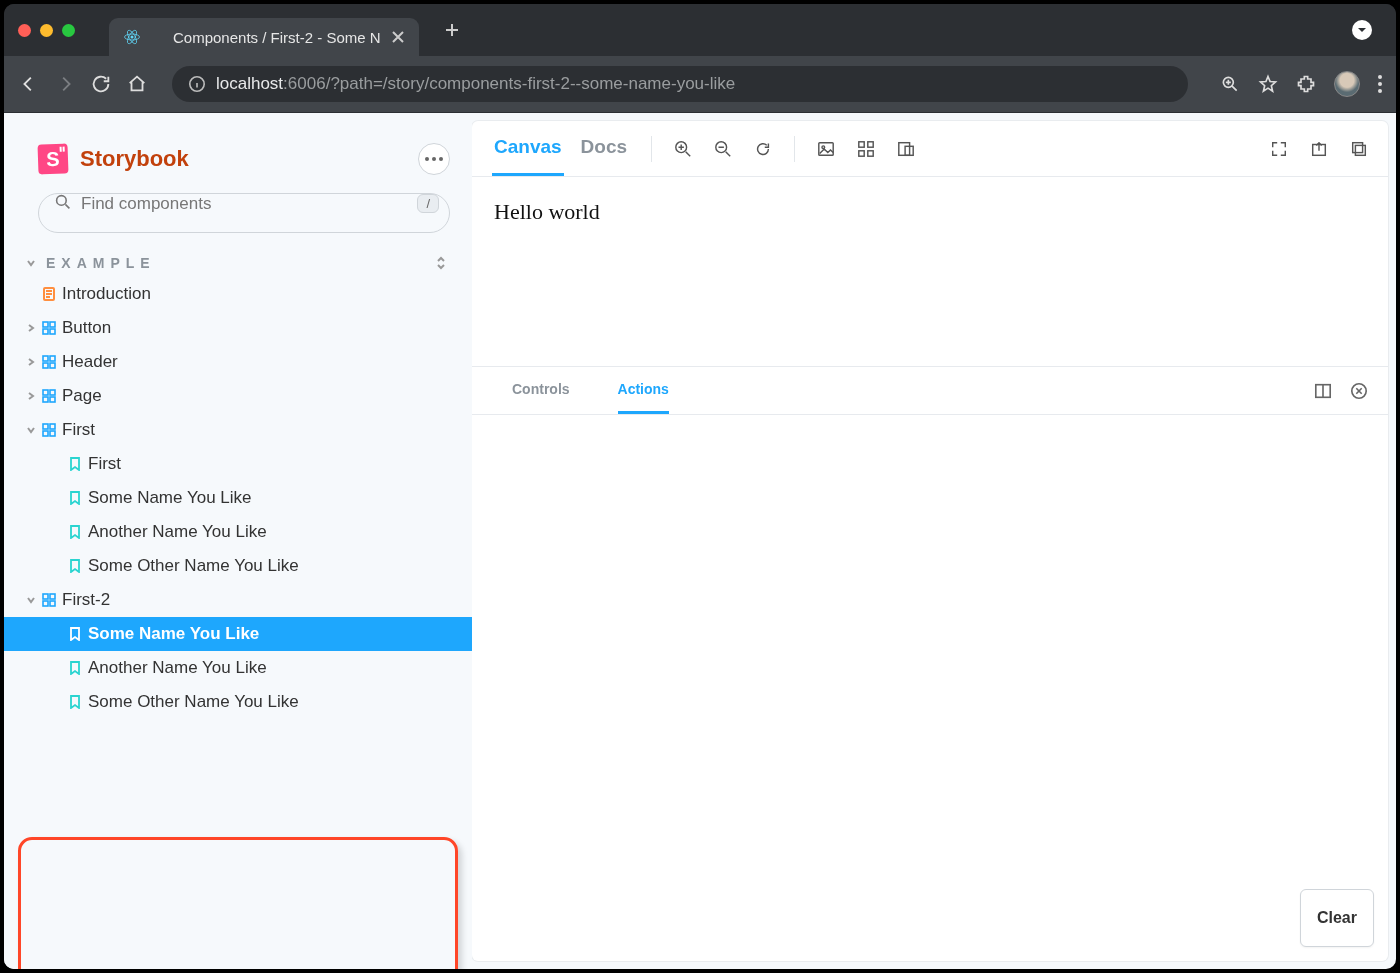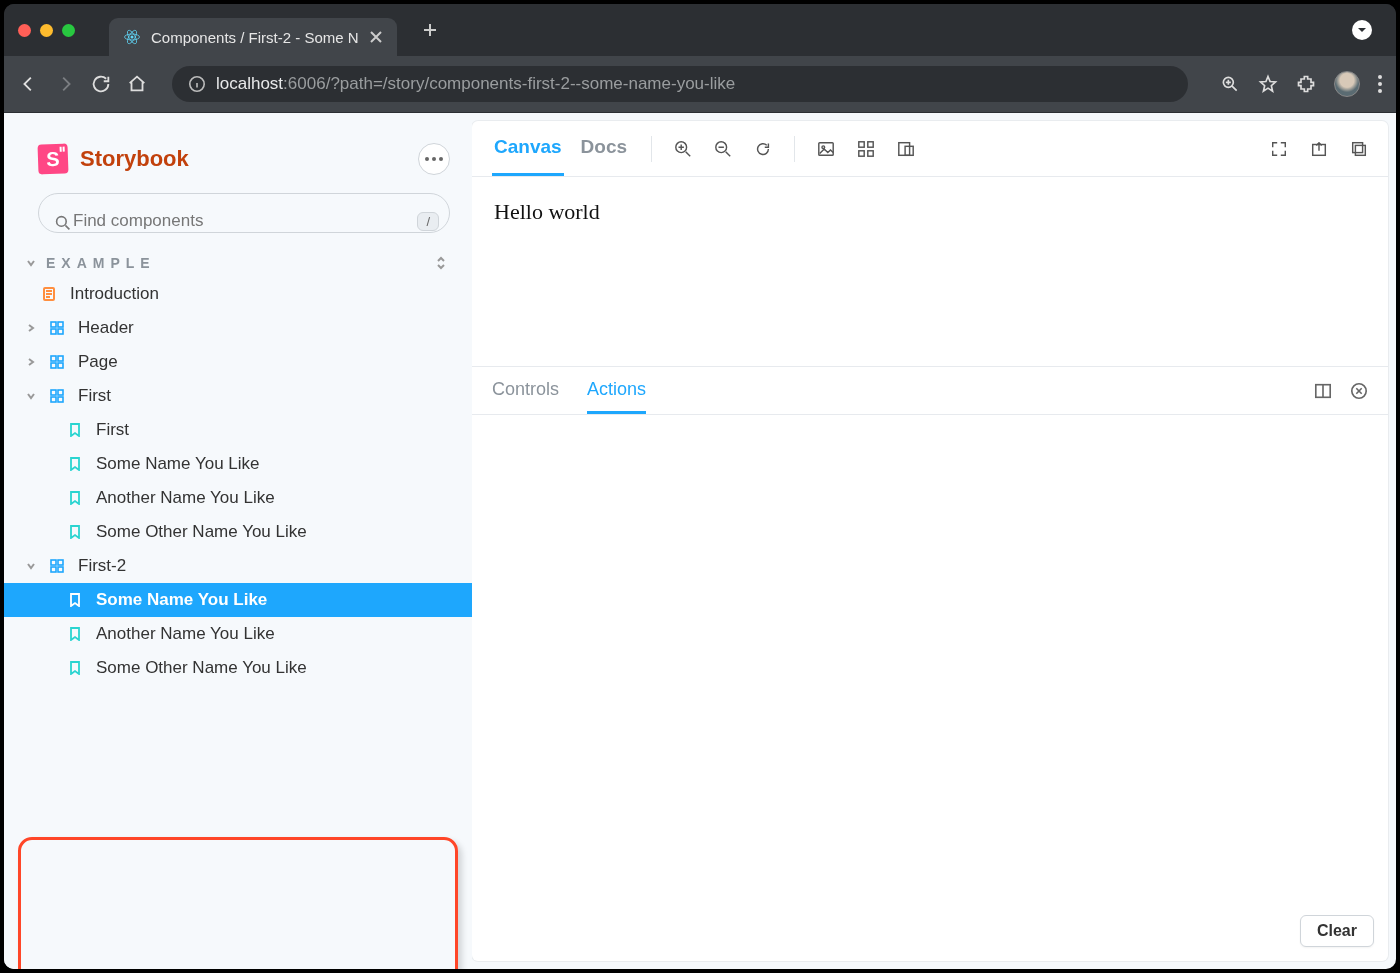--- a/index.html
+++ b/index.html
@@ -10,21 +10,21 @@
 
   
   .titlebar { height: 52px; background: #2c2f33; display: flex; align-items: center; padding: 0 14px; gap: 8px; }
   .traffic { display: flex; gap: 9px; margin-right: 26px; }
   .traffic .dot { width: 13px; height: 13px; border-radius: 50%; }
   .dot.red { background: #ff5f57; }
   .dot.yellow { background: #febc2e; }
   .dot.green { background: #28c840; }
   .tab { background: #41454a; border-radius: 9px 9px 0 0; height: 38px; margin-top: 14px; display: flex; align-items: center; padding: 0 14px; gap: 10px; color: #e6e6e6; font-size: 15px; max-width: 330px; }
   .tab svg.favicon { width:18px; height:18px; }
-  .tab .tabtitle { white-space: nowrap; overflow: hidden; text-overflow: ellipsis; flex: 1; }
+  .tab .tabtitle { white-space: nowrap; overflow: hidden; text-overflow: ellipsis; flex: 1; margin-left: 22px; }
   .tab .close { width: 14px; height:14px; stroke:#ccc; stroke-width:2; }
   .newtab { width: 34px; height:34px; display:flex; align-items:center; justify-content:center; margin-left:8px; }
   .newtab svg { width:16px; height:16px; stroke:#ccc; stroke-width:2; }
   .titlebar-spacer { flex:1; }
   .titlebar .circle-btn { width:20px; height:20px; border-radius:50%; background:#fff; display:flex; align-items:center; justify-content:center; margin-right:10px;}
   .titlebar .circle-btn svg { width:10px; height:10px; fill:#2c2f33; }
 
   
   .addrbar { height: 56px; background: #41454a; display:flex; align-items:center; padding: 0 14px; gap: 14px; }
   .navicon { width:22px; height:22px; stroke:#ddd; stroke-width:2; fill:none; cursor:pointer; }
@@ -45,31 +45,31 @@
   
   .sidebar { width: 468px; background:#f6f9fc; display:flex; flex-direction:column; padding-top:18px; position:relative; }
   .sb-header { display:flex; align-items:center; justify-content:space-between; padding: 12px 22px 18px 34px;}
   .logo { display:flex; align-items:center; gap:12px; }
   .logo-badge { width:30px; height:30px; background:#ff4785; border-radius:4px; display:flex; align-items:center; justify-content:center; color:#fff; font-weight:700; font-size:20px; transform:rotate(-2deg); position:relative;}
   .logo-badge::after{content:""; position:absolute; top:3px; right:6px; width:2px; height:5px; background:#fff; box-shadow: 3px 0 0 #fff;}
   .logo-text { font-size:22px; font-weight:700; color:#c2410c; }
   .menu-dot-btn { width:32px; height:32px; border-radius:50%; border:1px solid #d0d5da; display:flex; align-items:center; justify-content:center; gap:3px; background:#fff;}
   .menu-dot-btn span{ width:4px; height:4px; border-radius:50%; background:#666;}
 
-  .searchbox { margin: 0 22px 0 34px; height:40px; border:1px solid #d0d5da; border-radius:22px; display:flex; align-items:flex-end; padding:0 10px 1px 16px; gap:2px; color:#777; font-size:17px; background:#f6f9fc;}
+  .searchbox { margin: 0 22px 0 34px; height:40px; border:1px solid #d0d5da; border-radius:22px; display:flex; align-items:flex-start; padding:0 10px 1px 16px; gap:10px; color:#777; font-size:17px; background:#f6f9fc;}
   .searchbox svg{ width:16px;height:16px; stroke:#777; stroke-width:2; fill:none;}
   .searchbox .kbd { margin-left:auto; background:#e9edf1; color:#666; border-radius:6px; padding:1px 8px; font-size:13px; border:1px solid #d0d5da;}
 
   .section-head { display:flex; align-items:center; justify-content:space-between; padding: 22px 24px 6px 22px; }
   .section-head .lbl { letter-spacing: 6px; font-size:14px; font-weight:700; color:#8b939b; display:flex; align-items:center; gap:4px;}
   .section-head .caret { width:10px;height:10px; stroke:#999; stroke-width:2; fill:none; margin-right:6px;}
   .section-head .toggle { width:14px;height:14px; stroke:#999; stroke-width:2; fill:none;}
 
   .tree { font-size:17px; color:#333; }
-  .row { display:flex; align-items:center; height:34px; padding-left: 22px; cursor:pointer; gap:14px;}
+  .row { display:flex; align-items:center; height:34px; padding-left: 22px; cursor:pointer; gap:6px;}
   .row .arrow { width:10px; height:10px; stroke:#999; stroke-width:2; fill:none; flex:0 0 10px;}
   .row .cicon { width:14px; height:14px; flex:0 0 14px; }
   .row .doc-icon { stroke:#ff8f3f; fill:none; stroke-width:2; }
   .row .comp-icon { stroke:#1ea7fd; fill:none; stroke-width:1.6; }
   .row .story-icon { stroke:#2ad4d0; fill:none; stroke-width:1.8; }
   .row.selected { background:#1ea7fd; color:#fff; font-weight:600;}
   .row.selected .story-icon { stroke:#fff; }
   .indent1 { padding-left: 38px; }
   .indent2 { padding-left: 64px; }
 
@@ -82,27 +82,27 @@
   .ptab { font-size:19px; font-weight:700; color:#8b939b; height:100%; display:flex; align-items:center; border-bottom:3px solid transparent; padding:0 2px 0 2px; cursor:pointer;}
   .ptab.active { color:#1ea7fd; border-bottom-color:#1ea7fd;}
   .tb-sep { width:1px; height:26px; background:#e2e6ea; }
   .tb-icons { display:flex; align-items:center; gap:22px;}
   .tb-icons .ic, .tb-right .ic { width:18px; height:18px; stroke:#555; stroke-width:1.6; fill:none; cursor:pointer;}
   .tb-right { margin-left:auto; display:flex; align-items:center; gap:22px;}
 
   .canvas { flex: 0 0 190px; padding: 22px; font-family: Georgia, "Times New Roman", serif; font-size:22px; color:#111; border-bottom:1px solid #e7eaee;}
 
   .addon-tabs { height:48px; border-bottom:1px solid #e7eaee; display:flex; align-items:center; padding:0 20px; gap:28px;}
-  .atab { font-size:18px; font-weight:400; color:#8b939b; height:100%; display:flex; align-items:center; border-bottom:3px solid transparent; cursor:pointer;}
+  .atab { font-size:14px; font-weight:700; color:#8b939b; height:100%; display:flex; align-items:center; border-bottom:3px solid transparent; cursor:pointer;margin-left:20px;}
   .atab.active { color:#1ea7fd; border-bottom-color:#1ea7fd;}
   .addon-right { margin-left:auto; display:flex; gap:18px;}
   .addon-right .ic{ width:18px;height:18px; stroke:#666; stroke-width:1.8; fill:none;}
 
   .addon-body { flex:1; position:relative;}
-  .clear-btn { position:absolute; right:14px; bottom:14px; background:#fff; border:1px solid #d0d5da; border-radius:6px; padding:6px 16px; font-size:16px; font-weight:600; color:#333; cursor:pointer; box-shadow:0 1px 2px rgba(0,0,0,0.05);}
+  .clear-btn { position:absolute; right:14px; bottom:14px; background:#fff; border:1px solid #d0d5da; border-radius:6px; padding:19px 16px; font-size:16px; font-weight:600; color:#333; cursor:pointer; box-shadow:0 1px 2px rgba(0,0,0,0.05);}
 </style>
 </head>
 <body>
 
 <div class="window">
 
   <div class="titlebar">
     <div class="traffic">
       <div class="dot red"></div>
       <div class="dot yellow"></div>
@@ -221,84 +221,96 @@
         <div class="row">
           <svg class="arrow" viewBox="0 0 10 10">
               <path d="M3 2 L7 5 L3 8"></path>
             </svg>
           <svg class="cicon comp-icon" viewBox="0 0 14 14">
               <rect x="1" y="1" width="5" height="5"></rect>
               <rect x="8" y="1" width="5" height="5"></rect>
               <rect x="1" y="8" width="5" height="5"></rect>
               <rect x="8" y="8" width="5" height="5"></rect>
             </svg>
-          <span>Header</span>
+          <span>Button</span>
         </div>
         <div class="row">
           <svg class="arrow" viewBox="0 0 10 10">
               <path d="M3 2 L7 5 L3 8"></path>
             </svg>
           <svg class="cicon comp-icon" viewBox="0 0 14 14">
               <rect x="1" y="1" width="5" height="5"></rect>
               <rect x="8" y="1" width="5" height="5"></rect>
               <rect x="1" y="8" width="5" height="5"></rect>
               <rect x="8" y="8" width="5" height="5"></rect>
             </svg>
-          <span>Page</span>
-        </div>
-      </div>
-
-      <div class="tree">
+          <span>Header</span>
+        </div>
         <div class="row">
           <svg class="arrow" viewBox="0 0 10 10">
-              <path d="M2 3 L5 7 L8 3"></path>
+              <path d="M3 2 L7 5 L3 8"></path>
             </svg>
           <svg class="cicon comp-icon" viewBox="0 0 14 14">
               <rect x="1" y="1" width="5" height="5"></rect>
               <rect x="8" y="1" width="5" height="5"></rect>
               <rect x="1" y="8" width="5" height="5"></rect>
               <rect x="8" y="8" width="5" height="5"></rect>
             </svg>
-          <span>First</span>
-        </div>
-        <div class="row indent2">
-          <svg class="cicon story-icon" viewBox="0 0 14 14">
-              <path d="M3 1 h8 v12 l-4 -3 l-4 3 z"></path>
-            </svg>
-          <span>First</span>
-        </div>
-        <div class="row indent2">
-          <svg class="cicon story-icon" viewBox="0 0 14 14">
-              <path d="M3 1 h8 v12 l-4 -3 l-4 3 z"></path>
-            </svg>
-          <span>Some Name You Like</span>
-        </div>
-        <div class="row indent2">
-          <svg class="cicon story-icon" viewBox="0 0 14 14">
-              <path d="M3 1 h8 v12 l-4 -3 l-4 3 z"></path>
-            </svg>
-          <span>Another Name You Like</span>
-        </div>
-        <div class="row indent2">
-          <svg class="cicon story-icon" viewBox="0 0 14 14">
-              <path d="M3 1 h8 v12 l-4 -3 l-4 3 z"></path>
-            </svg>
-          <span>Some Other Name You Like</span>
-        </div>
-
+          <span>Page</span>
+        </div>
+      </div>
+
+      <div class="tree">
         <div class="row">
           <svg class="arrow" viewBox="0 0 10 10">
               <path d="M2 3 L5 7 L8 3"></path>
             </svg>
           <svg class="cicon comp-icon" viewBox="0 0 14 14">
               <rect x="1" y="1" width="5" height="5"></rect>
               <rect x="8" y="1" width="5" height="5"></rect>
               <rect x="1" y="8" width="5" height="5"></rect>
               <rect x="8" y="8" width="5" height="5"></rect>
             </svg>
+          <span>First</span>
+        </div>
+        <div class="row indent2">
+          <svg class="cicon story-icon" viewBox="0 0 14 14">
+              <path d="M3 1 h8 v12 l-4 -3 l-4 3 z"></path>
+            </svg>
+          <span>First</span>
+        </div>
+        <div class="row indent2">
+          <svg class="cicon story-icon" viewBox="0 0 14 14">
+              <path d="M3 1 h8 v12 l-4 -3 l-4 3 z"></path>
+            </svg>
+          <span>Some Name You Like</span>
+        </div>
+        <div class="row indent2">
+          <svg class="cicon story-icon" viewBox="0 0 14 14">
+              <path d="M3 1 h8 v12 l-4 -3 l-4 3 z"></path>
+            </svg>
+          <span>Another Name You Like</span>
+        </div>
+        <div class="row indent2">
+          <svg class="cicon story-icon" viewBox="0 0 14 14">
+              <path d="M3 1 h8 v12 l-4 -3 l-4 3 z"></path>
+            </svg>
+          <span>Some Other Name You Like</span>
+        </div>
+
+        <div class="row">
+          <svg class="arrow" viewBox="0 0 10 10">
+              <path d="M2 3 L5 7 L8 3"></path>
+            </svg>
+          <svg class="cicon comp-icon" viewBox="0 0 14 14">
+              <rect x="1" y="1" width="5" height="5"></rect>
+              <rect x="8" y="1" width="5" height="5"></rect>
+              <rect x="1" y="8" width="5" height="5"></rect>
+              <rect x="8" y="8" width="5" height="5"></rect>
+            </svg>
           <span>First-2</span>
         </div>
         <div class="row indent2 selected">
           <svg class="cicon story-icon" viewBox="0 0 14 14">
               <path d="M3 1 h8 v12 l-4 -3 l-4 3 z"></path>
             </svg>
           <span>Some Name You Like</span>
         </div>
         <div class="row indent2">
           <svg class="cicon story-icon" viewBox="0 0 14 14">

